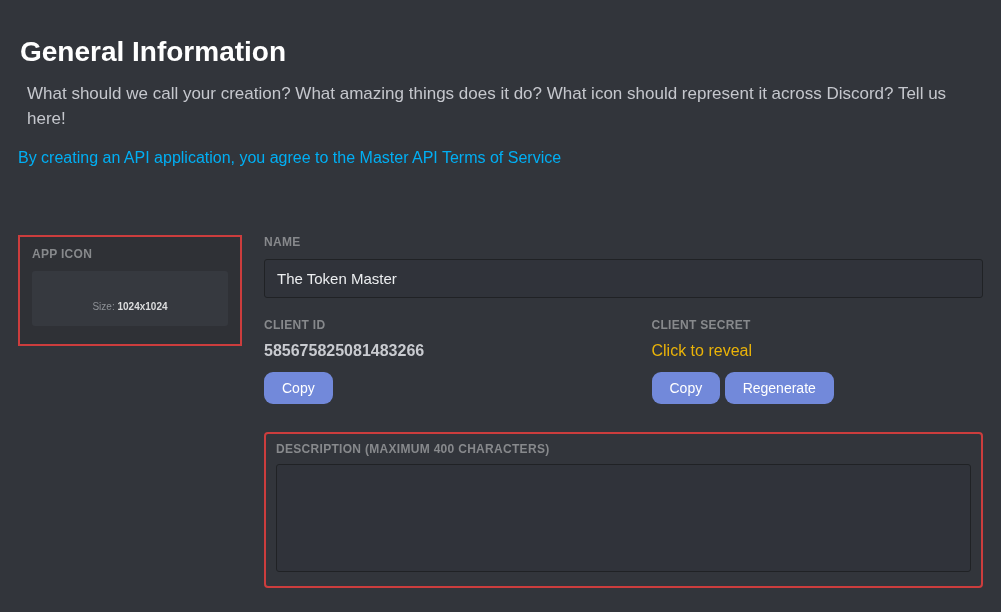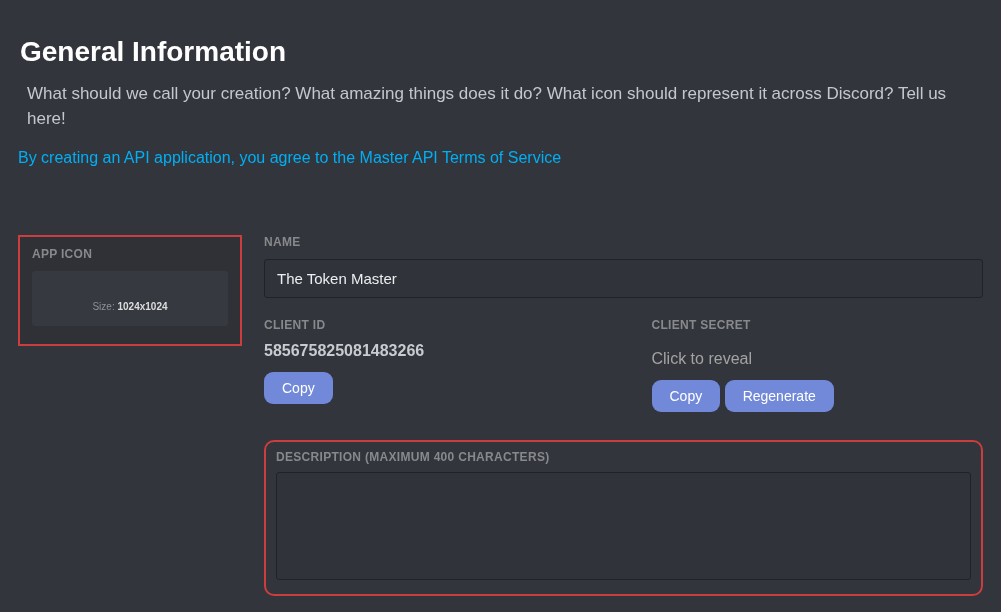--- a/index.html
+++ b/index.html
@@ -138,44 +138,44 @@
     margin-bottom: 10px;
   }
   .col { flex: 1; }
   .value-text {
     font-size: 16px;
     color: #c9cbd0;
     margin: 4px 0 12px 0;
     font-weight: bold;
   }
   .reveal {
-    color: #a3a3a3;
+    color: #eab308;
     font-size: 16px;
     cursor: pointer;
-    margin: 8px 0 12px 0;
+    margin: 0 0 12px 0;
     display: inline-block;
   }
   .btn {
     display: inline-flex;
     align-items: center;
     justify-content: center;
     background: #7289da;
     color: #ffffff;
     font-size: 14px;
     font-weight: 500;
     border: none;
     border-radius: 9px;
     padding: 8px 18px;
     cursor: pointer;
   }
 
   .desc-panel {
     margin-top: 18px;
     border: 2px solid #cc3d3d;
-    border-radius: 10px;
+    border-radius: 4px;
     padding: 8px 10px 10px 10px;
     box-sizing: border-box;
   }
   .desc-input {
     width: 100%;
     height: 108px;
     background: #30333a;
     border: 1px solid #202225;
     border-radius: 3px;
     color: #eceef0;

